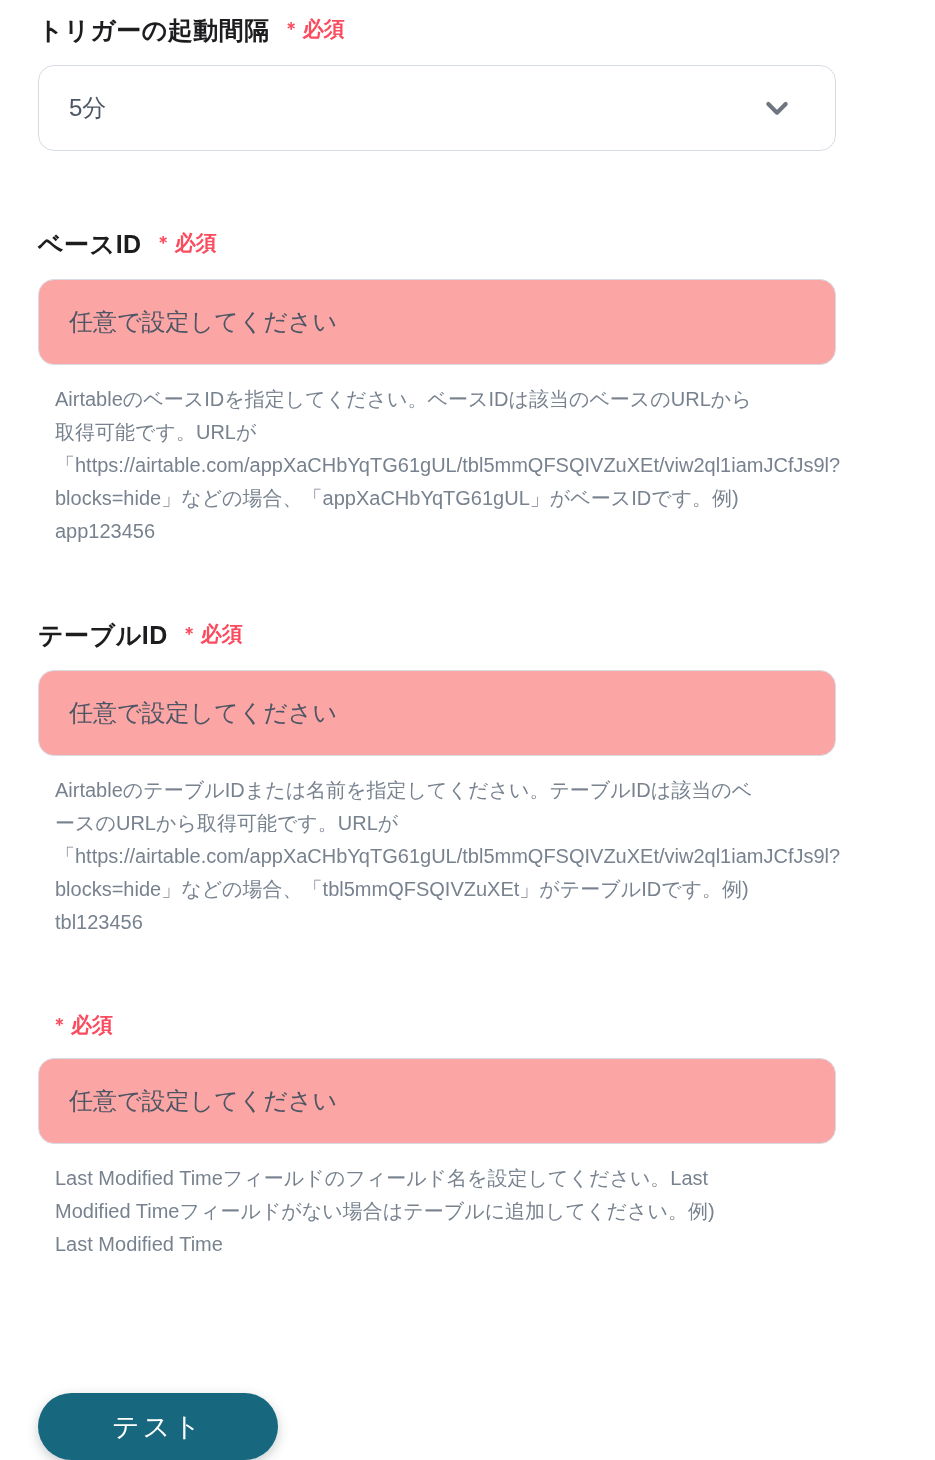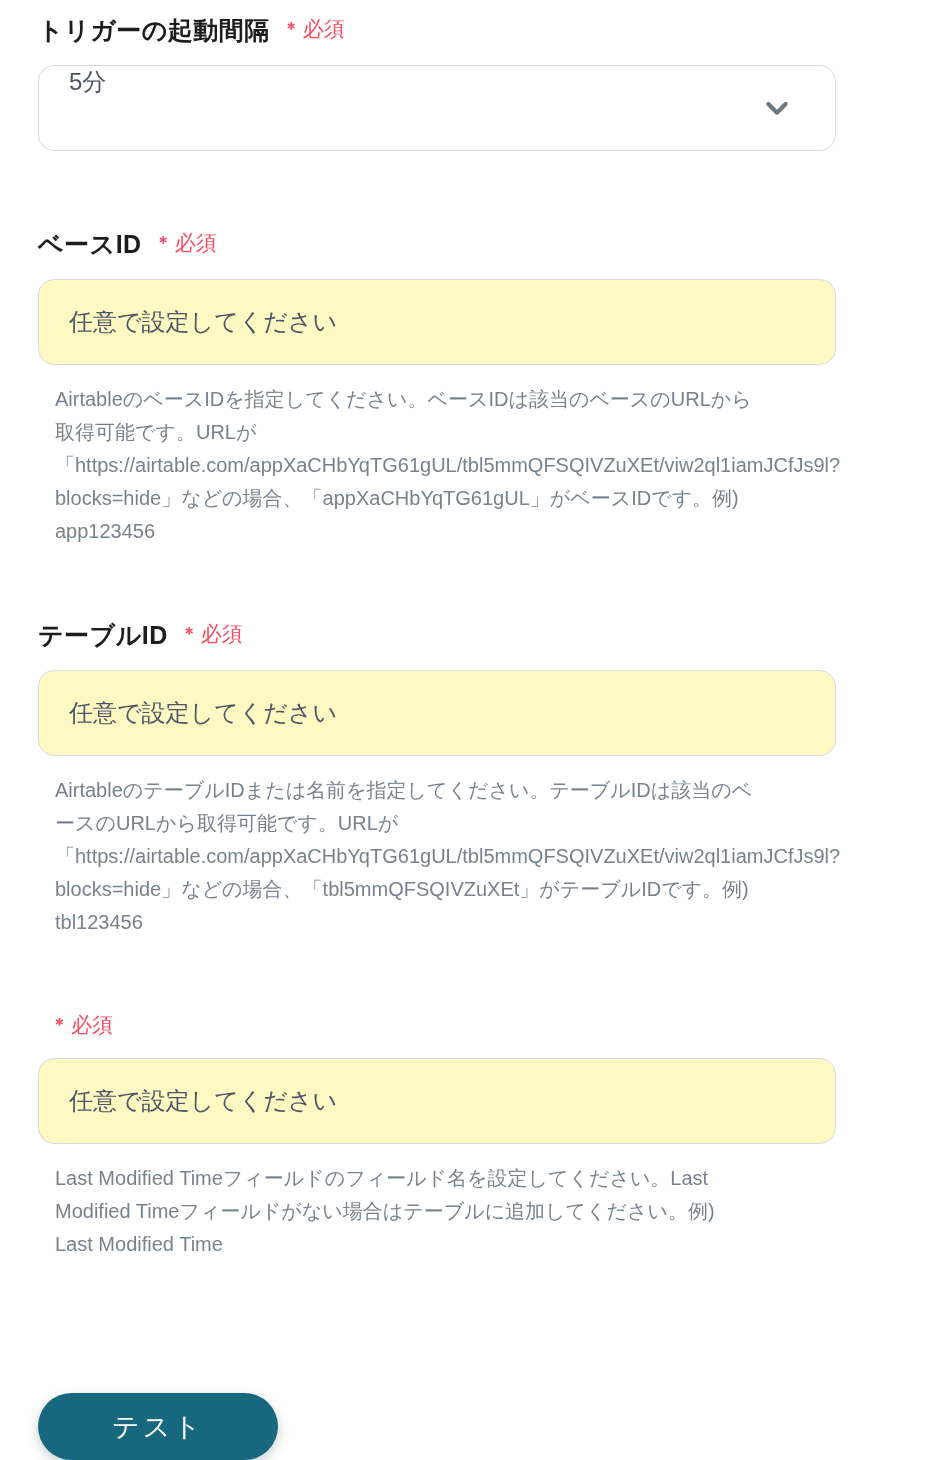--- a/index.html
+++ b/index.html
@@ -7,33 +7,33 @@
     font-family:"Liberation Sans","DejaVu Sans",sans-serif; }
   .page { padding:15px 0 0 38px; }
 
   .field { margin-bottom:72px; }
   .field.select-field { margin-bottom:78px; }
 
   .label-row { display:flex; align-items:flex-start; margin-bottom:20px; }
   .field-label { font-size:25px; font-weight:700; color:#1d1d20; letter-spacing:0.5px; line-height:30px; }
   .req { display:flex; align-items:flex-end; margin-left:13px; color:#fa4b5f; }
   .req-asterisk { font-size:17px; font-weight:700; line-height:26px; margin-right:3px; }
-  .req-text { font-size:21px; font-weight:400; line-height:27px; }
+  .req-text { font-size:21px; font-weight:700; line-height:27px; }
 
   .select-box {
     width:798px; height:86px; background:#fff;
     border:1px solid #d7dce3; border-radius:16px;
-    display:flex; justify-content:space-between;
+    display:flex; align-items:center; justify-content:space-between;
     padding:0 30px 0 30px; cursor:pointer;
   }
   .select-value { font-size:24px; color:#4c5664; }
   .chevron { display:flex; align-items:center; margin-right:12px; }
 
   .text-input {
-    width:798px; height:86px; background:#fef9c3;
+    width:798px; height:86px; background:#fca5a5;
     border:1px solid #d7dce3; border-radius:16px;
     padding:0 30px; font-size:24px; color:#4c5664;
     font-family:"Liberation Sans","DejaVu Sans",sans-serif;
     outline:none;
   }
   .text-input::placeholder { color:#4c5664; opacity:1; }
 
   .help { margin:18px 0 0 17px; width:882px; color:#78828f; font-size:20px; line-height:33px; }
   .help-line { white-space:nowrap; }
 

